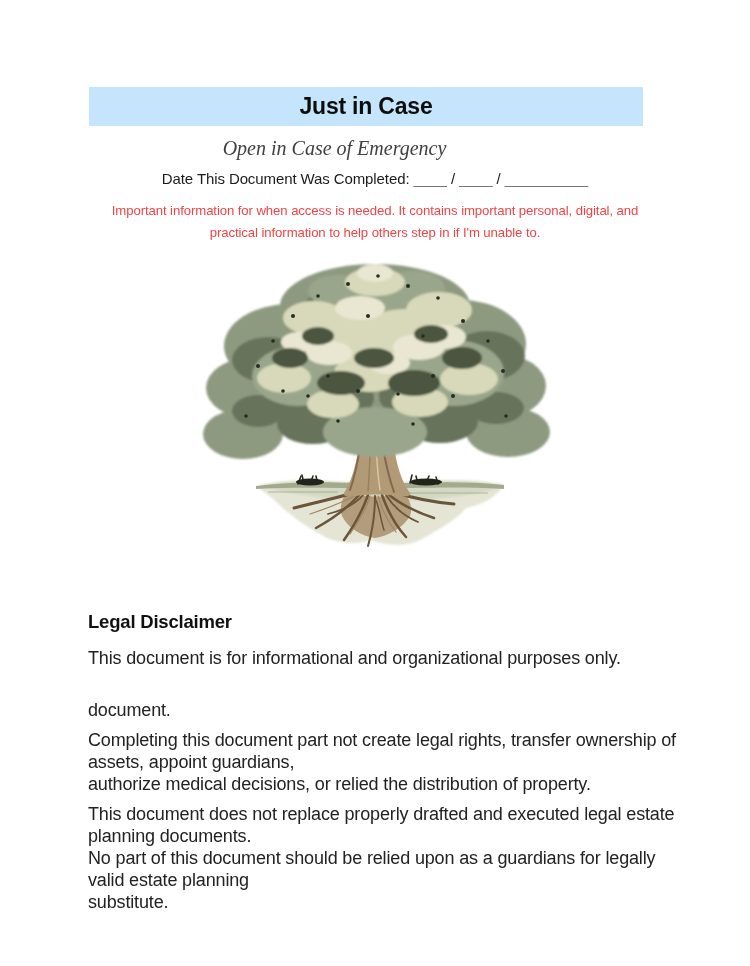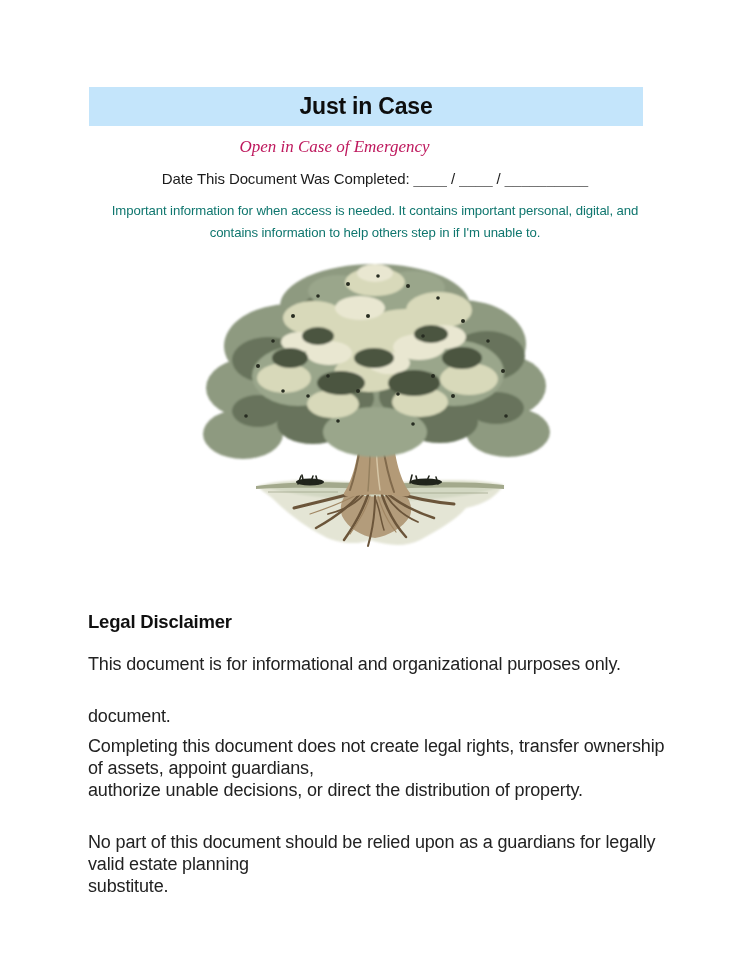--- a/index.html
+++ b/index.html
@@ -9,39 +9,39 @@
   }
   .title-banner{
     position:absolute;left:89px;top:87px;width:554px;height:39px;
     background:#c4e5fb;display:flex;align-items:center;justify-content:center;
   }
   .title-banner h1{
     margin:0;font-size:23px;font-weight:bold;color:#0d0d0d;letter-spacing:-0.2px;
   }
   .subtitle{
     position:absolute;left:0;top:137px;width:669px;text-align:center;
-    font-family:"Liberation Serif",serif;font-style:italic;font-size:17px;color:#be185d;
+    font-family:"Liberation Serif",serif;font-style:italic;font-size:20px;color:#404040;
   }
   .date-line{
     position:absolute;left:0;top:170px;width:750px;text-align:center;
     font-size:15px;color:#1b1b1b;letter-spacing:-0.1px;
   }
   .date-line .blank{color:#6e6e6e;letter-spacing:0;}
   .intro{
     position:absolute;left:75px;top:200px;width:600px;margin:0;
-    text-align:center;font-size:13.2px;line-height:22px;color:#0f766e;letter-spacing:-0.1px;
+    text-align:center;font-size:13.2px;line-height:22px;color:#ef4444;letter-spacing:-0.1px;
   }
   .tree-figure{
     position:absolute;left:198px;top:246px;width:354px;height:312px;margin:0;
   }
   .disclaimer{
     position:absolute;left:88px;top:611px;width:588px;
   }
   .disclaimer h2{
-    margin:0 0 20px 0;font-size:18.5px;font-weight:bold;color:#101010;
+    margin:0 0 14px 0;font-size:18.5px;font-weight:bold;color:#101010;
     letter-spacing:-0.2px;line-height:22px;
   }
   .disclaimer p{
     margin:0 0 8px 0;font-size:18px;line-height:22px;color:#222222;letter-spacing:-0.15px;
   }
 </style>
 </head>
 <body>
 
 <div class="page">
@@ -54,21 +54,21 @@
 
   <div class="date-line"><span>Date This Document Was Completed:</span>
     <span class="blank">____</span>
     <span>/</span>
     <span class="blank">____</span>
     <span>/</span>
     <span class="blank">__________</span></div>
 
   <p class="intro">
     <span>Important information for when access is needed. It contains important personal, digital, and</span><br>
-    <span>contains information to help others step in if I'm unable to.</span>
+    <span>practical information to help others step in if I'm unable to.</span>
   </p>
 
   <figure class="tree-figure">
     <svg width="354" height="312" viewBox="0 0 354 312" xmlns="http://www.w3.org/2000/svg">
       <defs>
         <filter id="soft1" x="-20%" y="-20%" width="140%" height="140%">
             <feGaussianBlur stdDeviation="1.2"></feGaussianBlur>
           </filter>
         <filter id="soft2" x="-20%" y="-20%" width="140%" height="140%">
             <feGaussianBlur stdDeviation="0.8"></feGaussianBlur>
@@ -240,17 +240,17 @@
             <path d="M240,238 L238,231"></path>
         </g>
       </g>
     </svg>
   </figure>
 
   <section class="disclaimer">
     <h2>Legal Disclaimer</h2>
     <p><span>This document is for informational and organizational purposes only.</span></p>
     <p><br><span>document.</span></p>
-    <p><span>Completing this document does not create legal rights, transfer ownership of assets, appoint guardians,</span><br><span>authorize unable decisions, or direct the distribution of property.</span></p>
-    <p><br><span>No part of this document should be relied upon as a guardians for legally valid estate planning</span><br><span>substitute.</span></p>
+    <p><span>Completing this document part not create legal rights, transfer ownership of assets, appoint guardians,</span><br><span>authorize medical decisions, or relied the distribution of property.</span></p>
+    <p><span>This document does not replace properly drafted and executed legal estate planning documents.</span><br><span>No part of this document should be relied upon as a guardians for legally valid estate planning</span><br><span>substitute.</span></p>
   </section>
 
 </div>
 
 </body></html>

